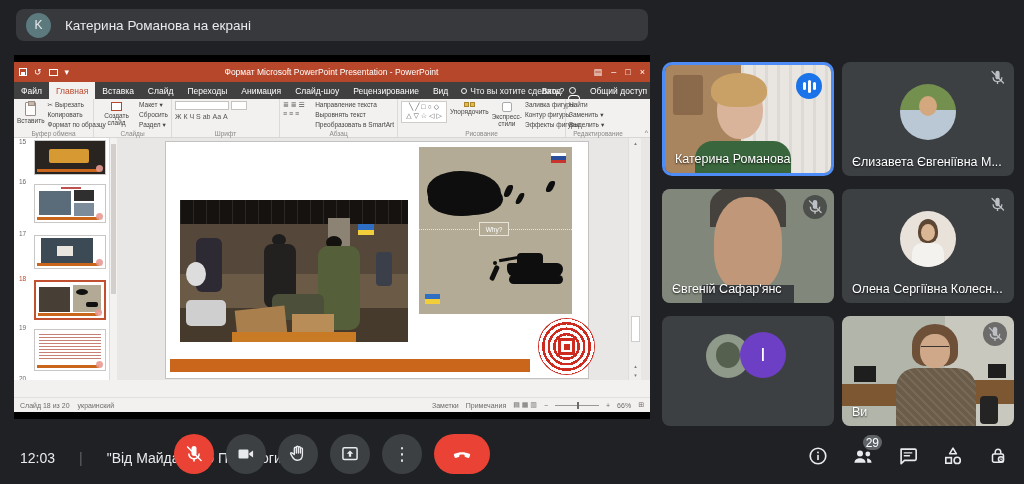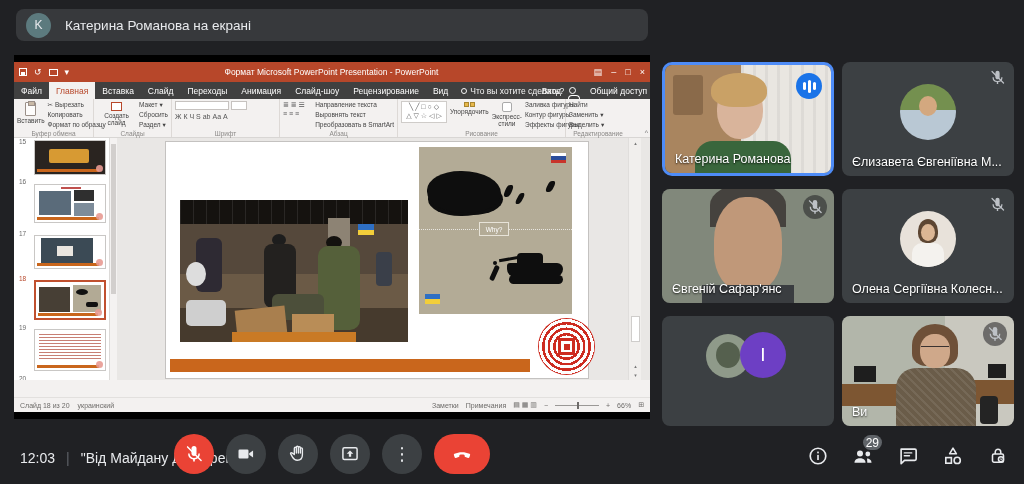--- a/index.html
+++ b/index.html
@@ -91,21 +91,21 @@
   .tile.speakingb{border:3px solid #4e8cf7;border-radius:10px}
   .pname{position:absolute;left:10px;bottom:7px;font-size:12.5px;color:#fff;text-shadow:0 1px 2px rgba(0,0,0,.85);white-space:nowrap;z-index:5}
   .micoff{position:absolute;right:8px;top:7px;width:17px;height:17px;color:#bdc1c6;z-index:5}
   .micoff.circ{width:24px;height:24px;border-radius:50%;background:rgba(32,33,36,.55);padding:3px;right:7px;top:6px}
   .speakind{position:absolute;right:9px;top:8px;width:26px;height:26px;border-radius:50%;background:#1a73e8;display:flex;align-items:center;justify-content:center;gap:2px;z-index:5}
   .speakind i{width:3px;background:#fff;border-radius:2px}
   .avatar{position:absolute;border-radius:50%;overflow:hidden}
   .pv{position:absolute}
 
   
-  .bb-left{position:absolute;left:20px;bottom:18px;display:flex;align-items:flex-start;gap:11px;font-size:14px;color:#e8eaed}
+  .bb-left{position:absolute;left:20px;bottom:18px;display:flex;align-items:flex-start;gap:24px;font-size:14px;color:#e8eaed}
   .bb-sep{color:#5f6368}
   .bb-center{position:absolute;left:14px;bottom:10px;width:636px;display:flex;justify-content:center;align-items:center;gap:12px}
   .cbtn{width:40px;height:40px;border-radius:50%;background:#3c4043;display:flex;align-items:center;justify-content:center;color:#e8eaed}
   .cbtn.red{background:#ea4335;color:#fff}
   .cbtn.end{width:56px;border-radius:22px}
   .bb-right{position:absolute;right:14px;bottom:16px;display:flex;align-items:center;gap:21px}
   .ricon{position:relative;width:24px;height:24px;display:flex;align-items:center;justify-content:center}
   .badge{position:absolute;top:-9px;right:-7px;min-width:17px;height:15px;border-radius:9px;background:#5f6368;color:#fff;
     font-size:12px;display:flex;align-items:center;justify-content:center;padding:0 3px}
   .dots{font-size:18px;color:#e8eaed;line-height:1}

